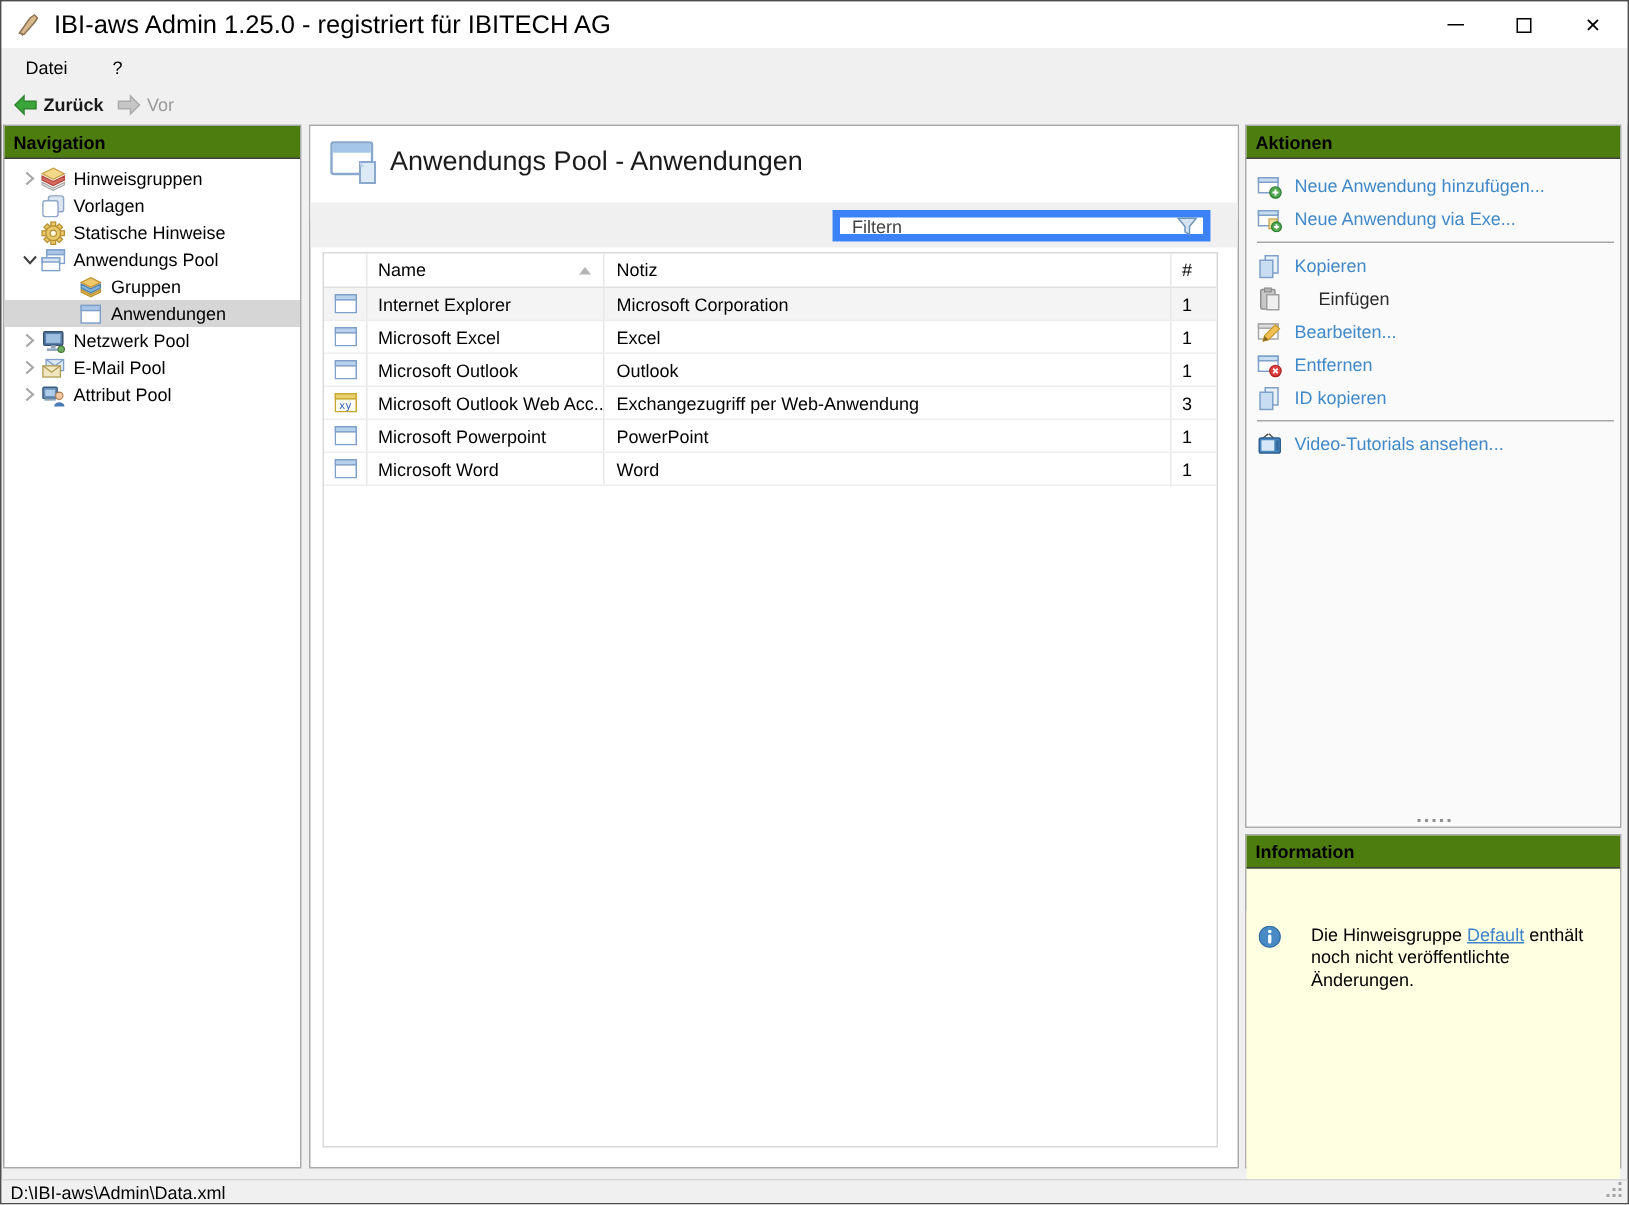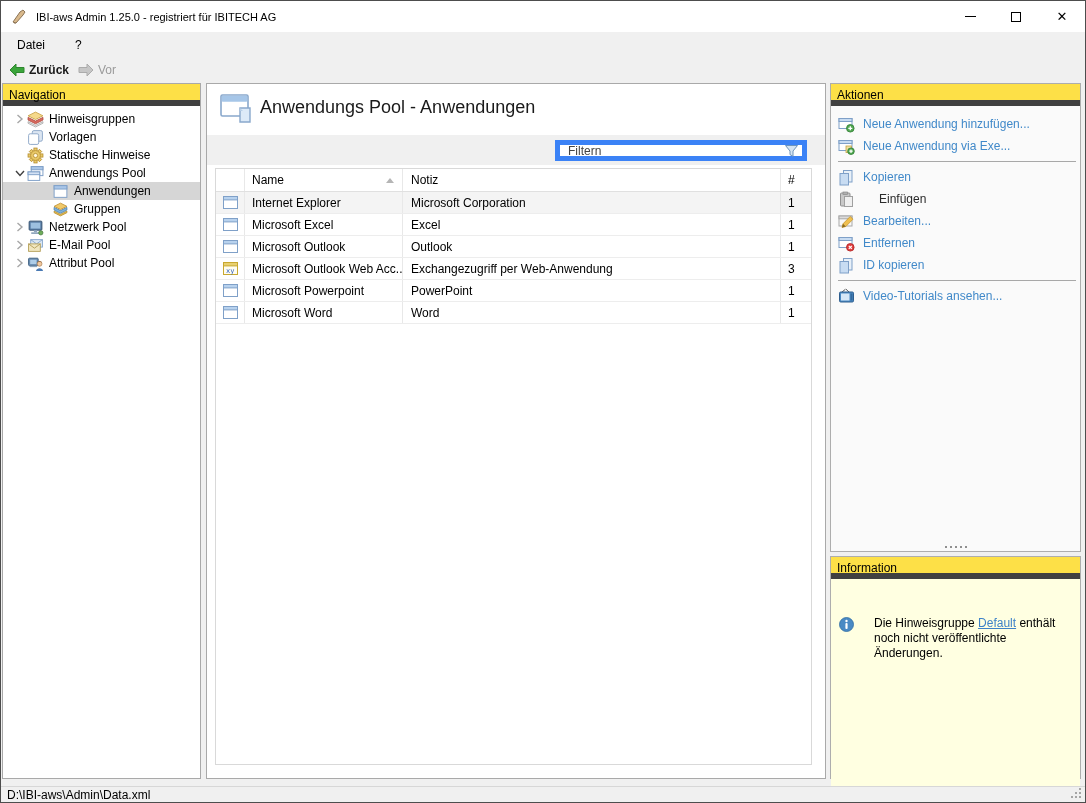--- a/index.html
+++ b/index.html
@@ -3,38 +3,38 @@
 <meta charset="utf-8">
 <style>
   * { margin:0; padding:0; box-sizing:border-box; }
   html,body { width:1086px; height:803px; background:#fff; }
   body { font-family:"Liberation Sans", sans-serif; font-size:12px; color:#000; position:relative; }
   .window { position:absolute; inset:0; border:1px solid #4d4d4d; background:#f0f0f0; overflow:hidden; }
 
   
   .titlebar { position:absolute; top:0; left:0; right:0; height:31px; background:#fff; display:flex; align-items:center; }
   .app-icon { margin-left:9px; width:18px; height:18px; flex:0 0 auto; }
-  .title-text { margin-left:8px; font-size:11px; color:#000; }
+  .title-text { margin-left:8px; font-size:17px; color:#000; }
   .win-controls { position:absolute; right:0; top:0; height:31px; display:flex; }
   .ctrl { width:46px; height:31px; display:flex; align-items:center; justify-content:center; color:#000; }
   .glyph-min { width:11px; height:1px; background:#000; display:block; }
   .glyph-max { width:10px; height:10px; border:1px solid #000; display:block; }
   .glyph-close { font-size:13px; line-height:1; }
 
   
   .menubar { position:absolute; top:31px; left:0; right:0; height:25px; background:#f0f0f0; display:flex; align-items:center; padding-left:8px; }
   .menu-item { padding:3px 8px; }
   .menu-item.q { margin-left:14px; }
   .toolbar { position:absolute; top:56px; left:0; right:0; height:26px; background:#f0f0f0; display:flex; align-items:center; padding-left:8px; }
   .tool-btn { display:flex; align-items:center; gap:4px; margin-right:9px; }
   .tool-btn .lbl-back { font-weight:bold; color:#1a1a1a; }
   .tool-btn .lbl-fwd { color:#9a9a9a; }
 
   
-  .panel-header { height:22px; background:#fde047; border-bottom:6px solid #404040; font-weight:normal; padding:4px 6px 0 6px; }
+  .panel-header { height:22px; background:#4d7c0f; border-bottom:1px solid #404040; font-weight:bold; padding:4px 6px 0 6px; }
 
   
   .nav-panel { position:absolute; left:1px; top:82px; width:199px; height:696px; background:#fff; border:1px solid #a9a9a9; }
   .tree { padding-top:4px; }
   .tree-item { height:18px; display:flex; align-items:center; }
   .tree-item .chev { width:14px; margin-left:10px; display:flex; align-items:center; justify-content:center; flex:0 0 auto; }
   .tree-item .nicon { width:17px; height:17px; margin-right:5px; flex:0 0 auto; }
   .tree-item.level1 { padding-left:49px; }
   .tree-item.selected { background:#d6d6d6; }
 
@@ -177,35 +177,35 @@
           </span>
         <svg class="nicon" viewBox="0 0 16 16">
           <rect x="4" y="1.5" width="11" height="8.5" fill="#ffffff" stroke="#7fa0c8" stroke-width="0.9"></rect>
           <rect x="4" y="1.5" width="11" height="3" fill="#a9c6e8" stroke="#7fa0c8" stroke-width="0.9"></rect>
           <rect x="1" y="6.5" width="11" height="8" fill="#ffffff" stroke="#7fa0c8" stroke-width="0.9"></rect>
           <rect x="1" y="6.5" width="11" height="2.6" fill="#d4e2f4" stroke="#7fa0c8" stroke-width="0.9"></rect>
         </svg>
         <span>Anwendungs Pool</span>
       </div>
 
-      <div class="tree-item level1 selected">
-        <svg class="nicon" viewBox="0 0 16 16">
-          <rect x="2" y="2.5" width="12" height="11" fill="#ffffff" stroke="#7fa0c8" stroke-width="0.9"></rect>
-          <rect x="2" y="2.5" width="12" height="3.2" fill="#a9c6e8" stroke="#7fa0c8" stroke-width="0.9"></rect>
-        </svg>
-        <span>Anwendungen</span>
-      </div>
-
       <div class="tree-item level1">
         <svg class="nicon" viewBox="0 0 16 16">
           <path d="M2 9.5 L8 12.5 14 9.5 14 11 8 14 2 11 Z" fill="#e8c25a" stroke="#b89030" stroke-width="0.8"></path>
           <path d="M2 6 L8 9 14 6 14 8.5 8 11.5 2 8.5 Z" fill="#7eb2dc" stroke="#4e82ac" stroke-width="0.8"></path>
           <path d="M8 2 L14 5 8 8 2 5 Z" fill="#f0c96a" stroke="#c09030" stroke-width="0.8"></path>
         </svg>
         <span>Gruppen</span>
+      </div>
+
+      <div class="tree-item level1 selected">
+        <svg class="nicon" viewBox="0 0 16 16">
+          <rect x="2" y="2.5" width="12" height="11" fill="#ffffff" stroke="#7fa0c8" stroke-width="0.9"></rect>
+          <rect x="2" y="2.5" width="12" height="3.2" fill="#a9c6e8" stroke="#7fa0c8" stroke-width="0.9"></rect>
+        </svg>
+        <span>Anwendungen</span>
       </div>
 
       <div class="tree-item level0">
         <span class="chev">
             <svg width="8" height="10" viewBox="0 0 8 10">
               <polyline points="1.5,1 6,5 1.5,9" fill="none" stroke="#a6a6a6" stroke-width="1.4"></polyline>
             </svg>
           </span>
         <svg class="nicon" viewBox="0 0 16 16">
           <rect x="2" y="2" width="12" height="8.5" rx="0.8" fill="#5b7fa8" stroke="#33506e" stroke-width="0.9"></rect>

